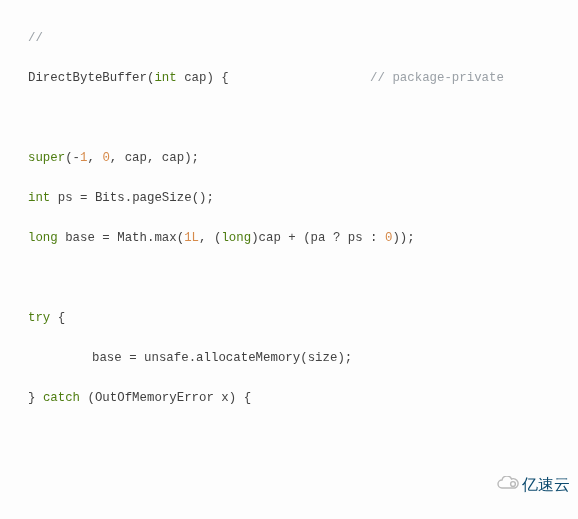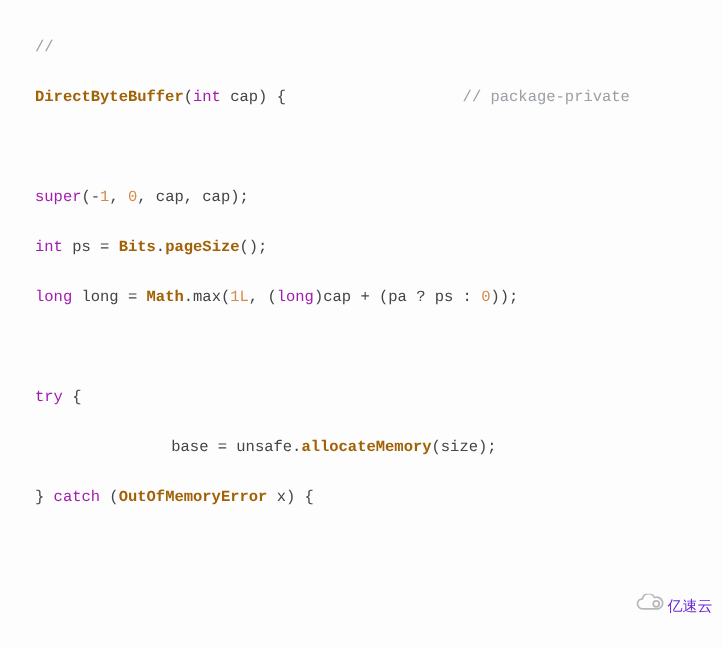--- a/index.html
+++ b/index.html
@@ -15,53 +15,53 @@
     padding: 8px 0 8px 0;
     white-space: pre;
     position: relative;
     width: 578px;
     height: 519px;
     box-sizing: border-box;
   }
   .line { white-space: pre; padding-left: 28px; }
   .i1 { padding-left: 28px; }
   .i2 { }
-  .i3 { padding-left: 92px; margin-left: 45px; }
+  .i3 { padding-left: 92px; }
 
   .tok-comment { color: #9aa0a6; }
-  .tok-kw      { color: #a21caf; }
-  .tok-class   { color: #a16207; font-weight: bold; }   
+  .tok-kw      { color: #4d7c0f; }
+  .tok-class   { color: #404040; }   
   .tok-num     { color: #d68a4a; }
 
   .watermark {
     position: absolute;
     right: 8px;
     bottom: 4px;
-    color: #6d28d9;
+    color: #0c4a6e;
     font-family: Arial, sans-serif;
-    font-size: 12px;
+    font-size: 16px;
     display: flex;
     align-items: center;
     gap: 2px;
   }
   .watermark .cloud {
     display: inline-block;
     vertical-align: middle;
   }
 </style>
 </head>
 <body>
 
 <div class="code-block">
 <div class="line i1"><span class="tok-comment">//</span></div>
 <div class="line i1"><span class="tok-class">DirectByteBuffer</span><span>(</span><span class="tok-kw">int</span><span> cap</span><span>) {</span><span>                   </span><span class="tok-comment">// package-private</span></div>
 <div class="line i1"> </div>
 <div class="line i2"><span class="tok-kw">super</span><span>(-</span><span class="tok-num">1</span><span>, </span><span class="tok-num">0</span><span>, cap, cap);</span></div>
 <div class="line i2"><span class="tok-kw">int</span><span> ps = </span><span class="tok-class">Bits</span><span>.</span><span class="tok-class">pageSize</span><span>();</span></div>
-<div class="line i2"><span class="tok-kw">long</span><span> long = </span><span class="tok-class">Math</span><span>.max(</span><span class="tok-num">1L</span><span>, (</span><span class="tok-kw">long</span><span>)cap + (pa ? ps : </span><span class="tok-num">0</span><span>));</span></div>
+<div class="line i2"><span class="tok-kw">long</span><span> base = </span><span class="tok-class">Math</span><span>.max(</span><span class="tok-num">1L</span><span>, (</span><span class="tok-kw">long</span><span>)cap + (pa ? ps : </span><span class="tok-num">0</span><span>));</span></div>
 <div class="line i2"> </div>
 <div class="line i2"><span class="tok-kw">try</span><span> {</span></div>
 <div class="line i3"><span>base = unsafe.</span><span class="tok-class">allocateMemory</span><span>(size);</span></div>
 <div class="line i2"><span>} </span><span class="tok-kw">catch</span><span> (</span><span class="tok-class">OutOfMemoryError</span><span> x) {</span></div>
 
 
 
 
 
 

